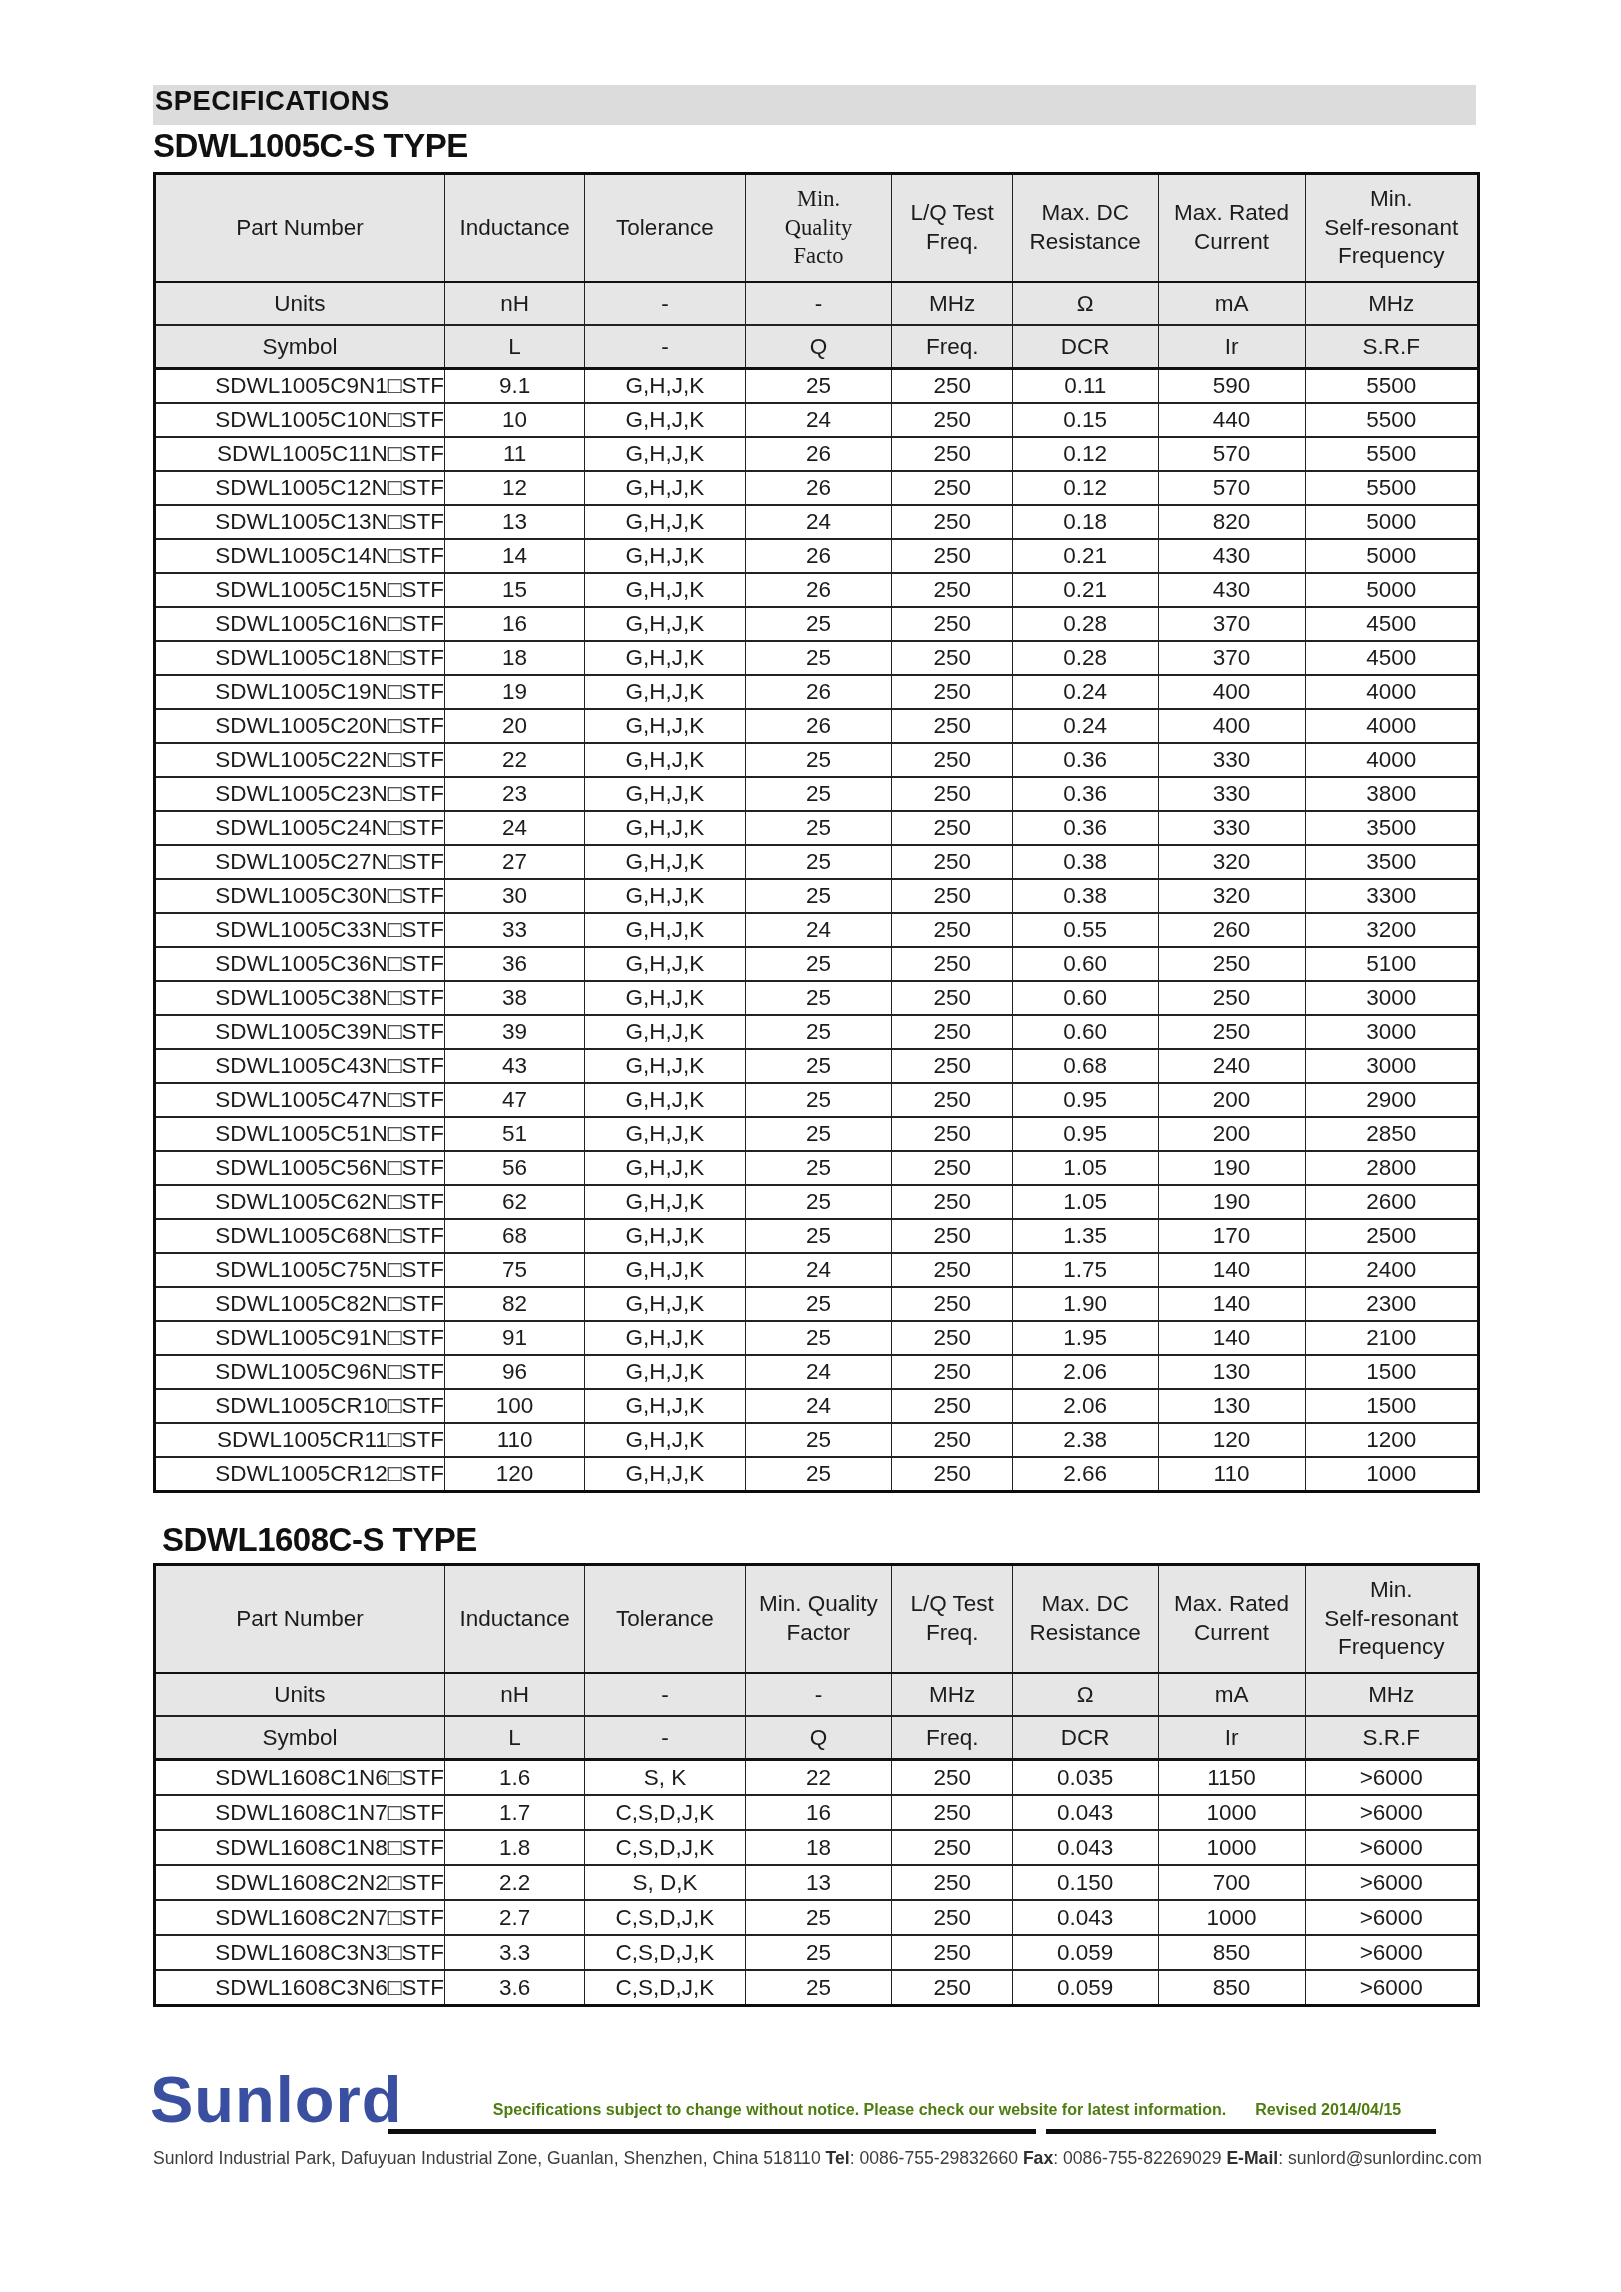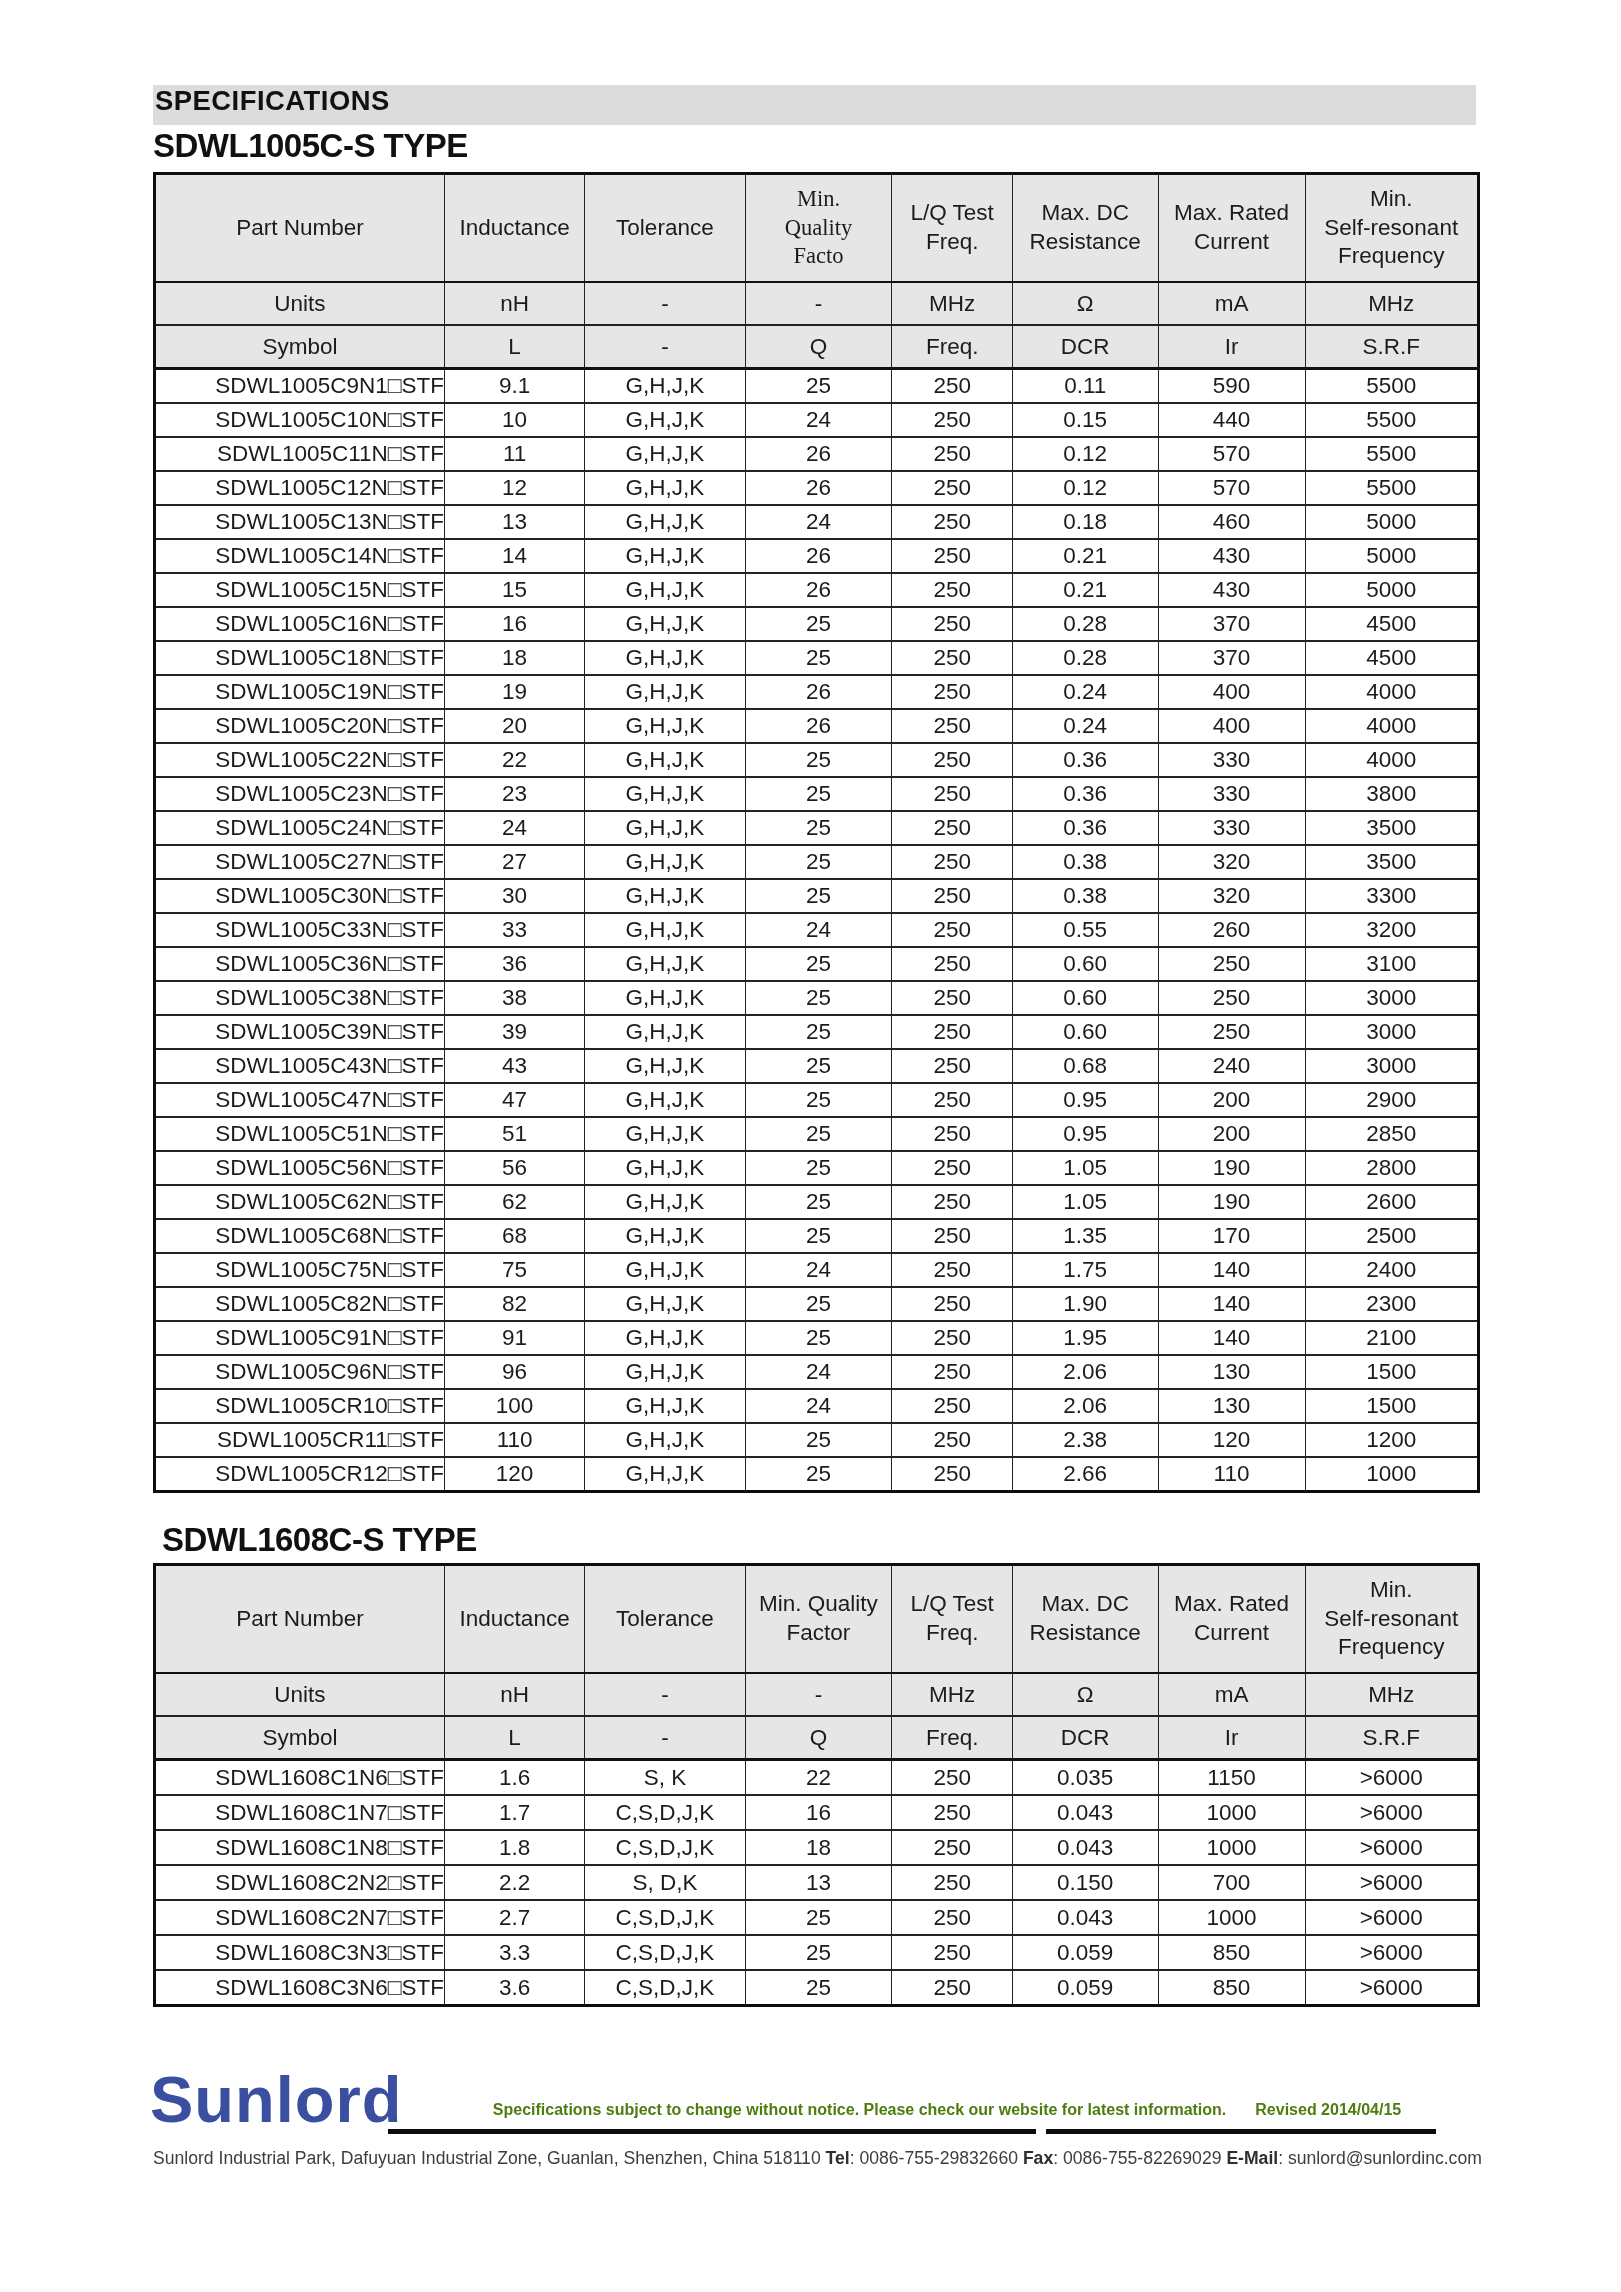--- a/index.html
+++ b/index.html
@@ -169,21 +169,21 @@
           <td>570</td>
           <td>5500</td>
         </tr>
         <tr class="data">
           <td class="first">SDWL1005C13N□STF</td>
           <td>13</td>
           <td>G,H,J,K</td>
           <td>24</td>
           <td>250</td>
           <td>0.18</td>
-          <td>460</td>
+          <td>820</td>
           <td>5000</td>
         </tr>
         <tr class="data">
           <td class="first">SDWL1005C14N□STF</td>
           <td>14</td>
           <td>G,H,J,K</td>
           <td>26</td>
           <td>250</td>
           <td>0.21</td>
           <td>430</td>
@@ -300,21 +300,21 @@
           <td>3200</td>
         </tr>
         <tr class="data">
           <td class="first">SDWL1005C36N□STF</td>
           <td>36</td>
           <td>G,H,J,K</td>
           <td>25</td>
           <td>250</td>
           <td>0.60</td>
           <td>250</td>
-          <td>3100</td>
+          <td>5100</td>
         </tr>
         <tr class="data">
           <td class="first">SDWL1005C38N□STF</td>
           <td>38</td>
           <td>G,H,J,K</td>
           <td>25</td>
           <td>250</td>
           <td>0.60</td>
           <td>250</td>
           <td>3000</td>

